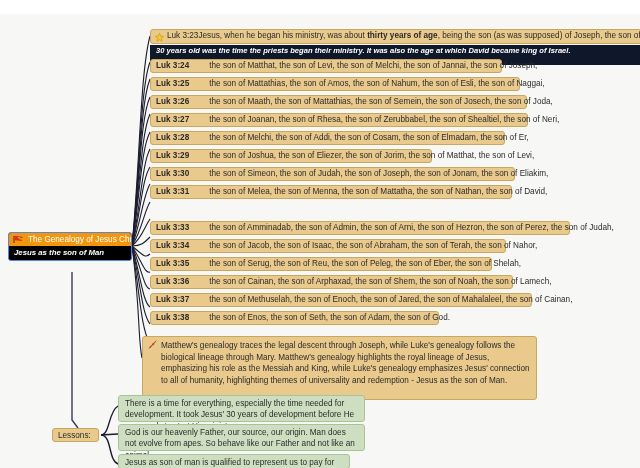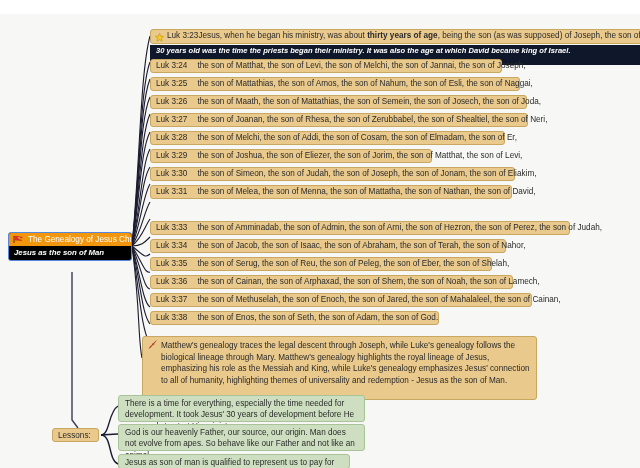--- a/index.html
+++ b/index.html
@@ -29,21 +29,21 @@
     display:flex;
     align-items:center;
   }
 
   .verse{
     background:#e9c98c;
     border:1px solid #c8a760;
     padding:2px 5px 2px 5px;
     height:14px;
   }
-  .verse .ref{font-weight:normal;color:#2a2a2a;margin-right:10px;}
+  .verse .ref{font-weight:bold;color:#2a2a2a;margin-right:20px;}
 
   
   .verse-first{
     background:#e9c98c;
     border:1px solid #c8a760;
     height:15px;
     padding:2px 4px;
   }
 
   .star-icon{

